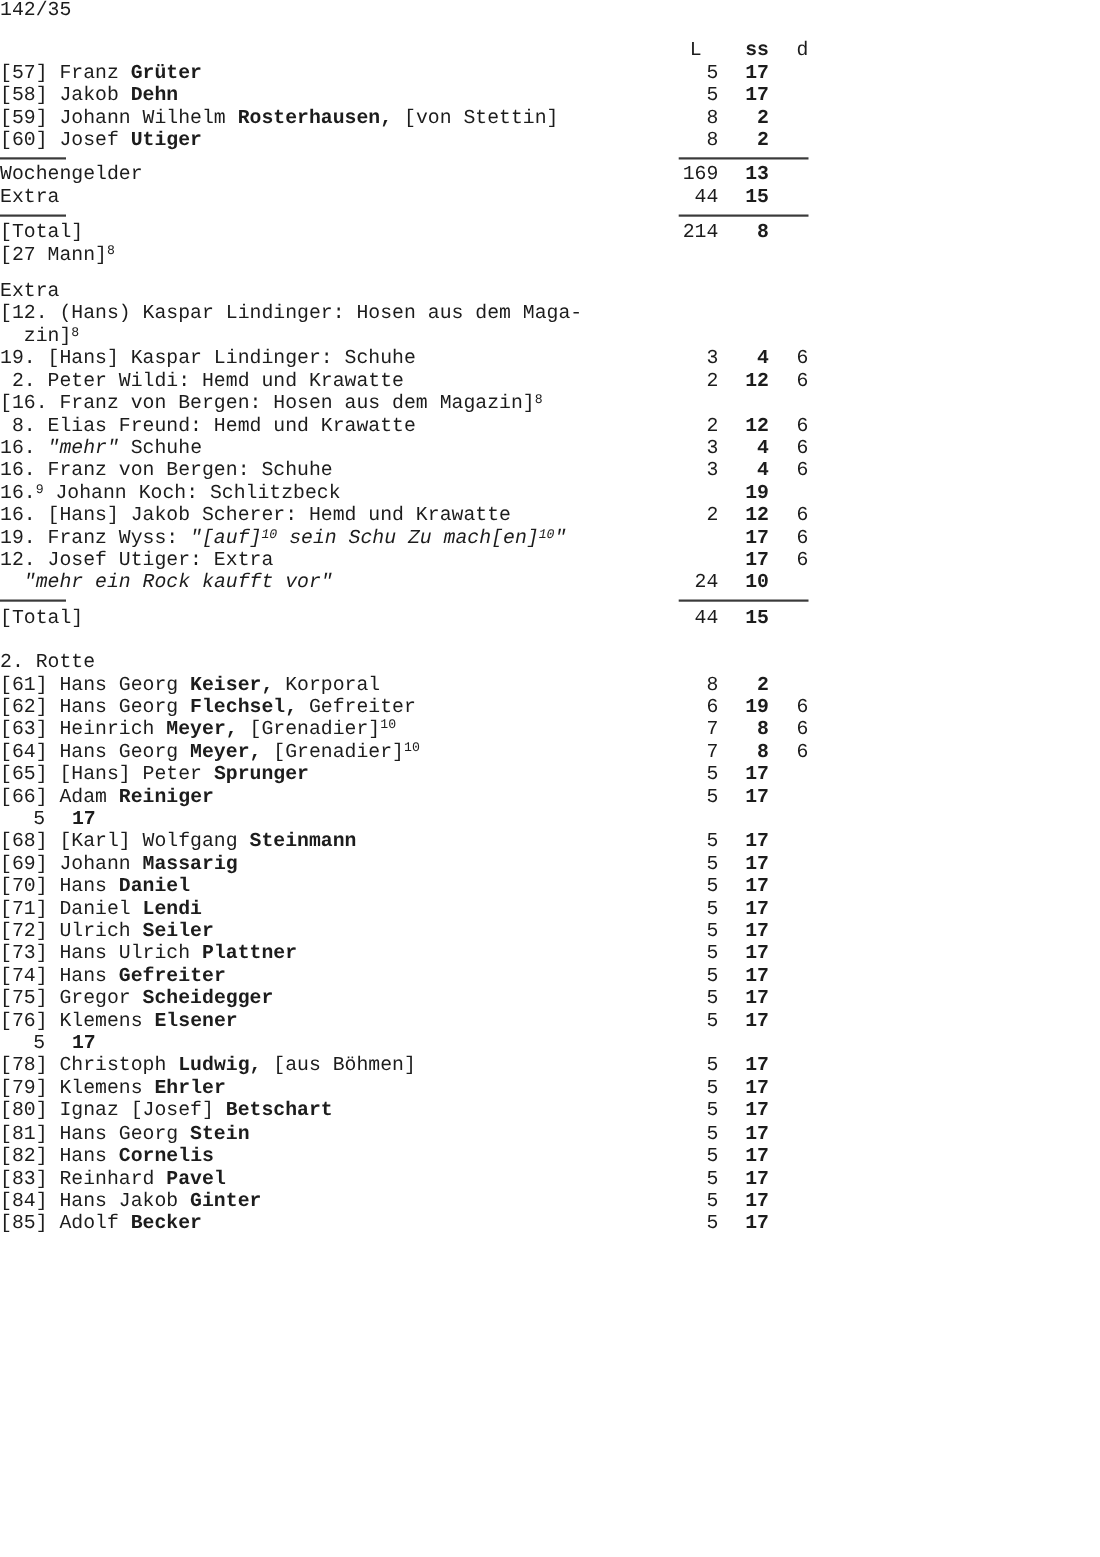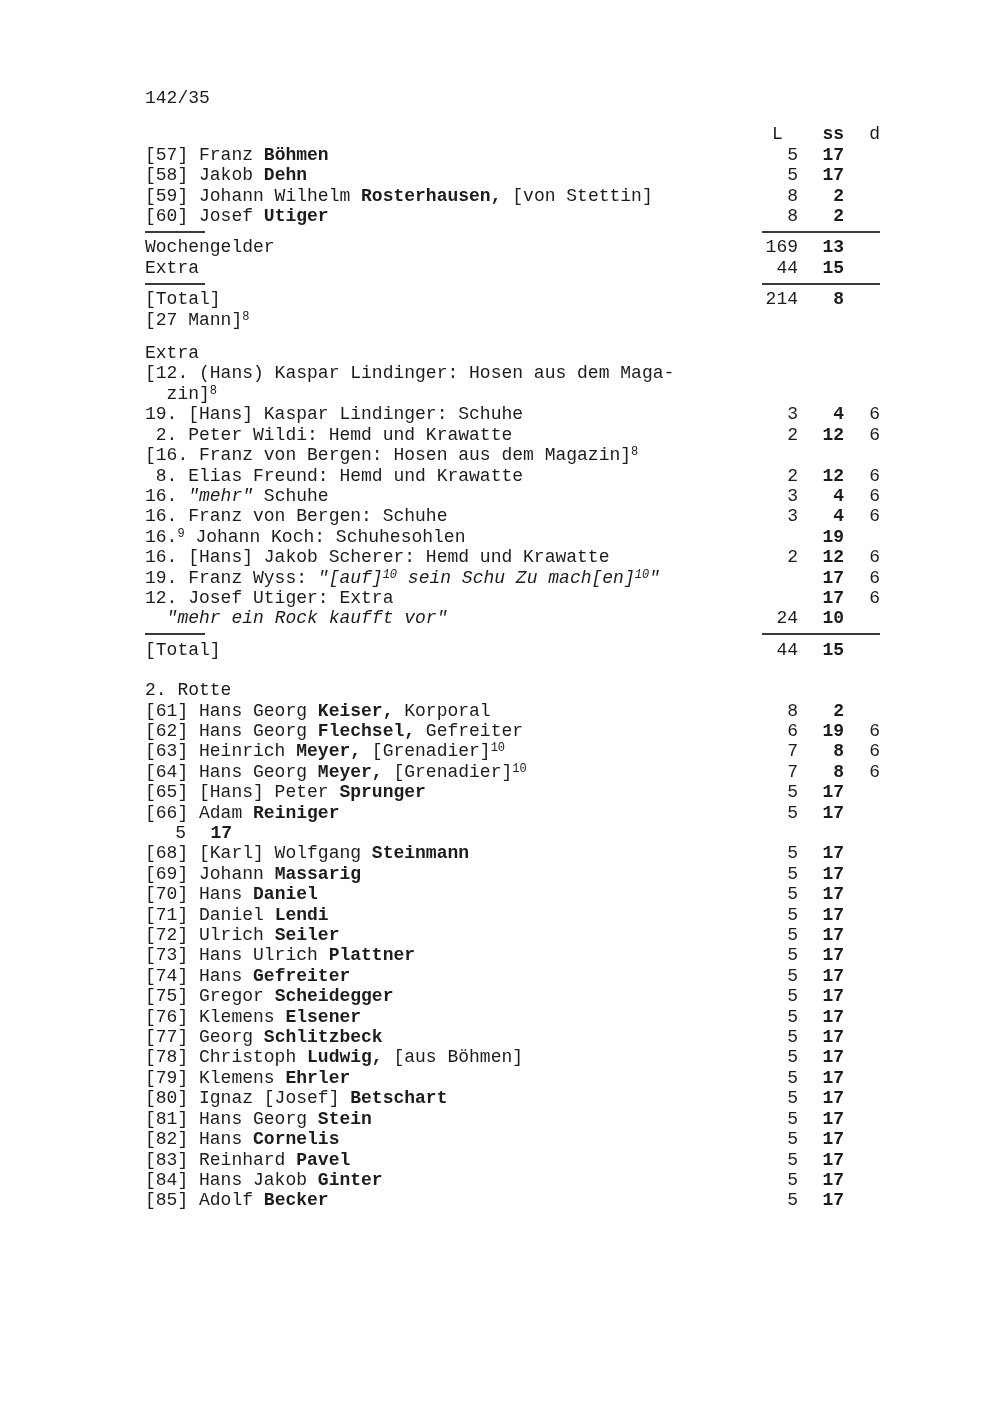--- a/index.html
+++ b/index.html
@@ -11,22 +11,20 @@
     width: 1000px;
     height: 1415px;
     overflow: hidden;
     font-family: "Liberation Mono", "DejaVu Sans Mono", monospace;
     font-size: 18px;
     line-height: 20.4px;
     color: #1c1c1c;
     -webkit-font-smoothing: antialiased;
   }
   main.page {
-    margin-left: 145px;
-    padding-top: 88px;
     width: 735px;
   }
   .row {
     display: flex;
     align-items: baseline;
   }
   .row .name {
     flex: 1 1 auto;
     white-space: pre;
     overflow: visible;
@@ -77,21 +75,21 @@
 
   <div class="row colhead">
     <span class="name"></span>
     <span class="col col-l">L</span>
     <span class="col col-ss">ss</span>
     <span class="col col-d">d</span>
   </div>
 
   <div>
       <div class="row">
-        <span class="name"><span class="seg-r">[57] Franz </span><span class="seg-b">Böhmen</span></span>
+        <span class="name"><span class="seg-r">[57] Franz </span><span class="seg-b">Grüter</span></span>
         <span class="col col-l">5</span>
         <span class="col col-ss">17</span>
         <span class="col col-d"></span>
       </div>
       <div class="row">
         <span class="name"><span class="seg-r">[58] Jakob </span><span class="seg-b">Dehn</span></span>
         <span class="col col-l">5</span>
         <span class="col col-ss">17</span>
         <span class="col col-d"></span>
       </div>
@@ -187,21 +185,21 @@
         <span class="col col-ss">4</span>
         <span class="col col-d">6</span>
       </div>
       <div class="row">
         <span class="name"><span class="seg-r">16. Franz von Bergen: Schuhe</span></span>
         <span class="col col-l">3</span>
         <span class="col col-ss">4</span>
         <span class="col col-d">6</span>
       </div>
       <div class="row">
-        <span class="name"><span class="seg-r">16.</span><span class="seg-s">9</span><span class="seg-r"> Johann Koch: Schuhesohlen</span></span>
+        <span class="name"><span class="seg-r">16.</span><span class="seg-s">9</span><span class="seg-r"> Johann Koch: Schlitzbeck</span></span>
         <span class="col col-l"></span>
         <span class="col col-ss">19</span>
         <span class="col col-d"></span>
       </div>
       <div class="row">
         <span class="name"><span class="seg-r">16. [Hans] Jakob Scherer: Hemd und Krawatte</span></span>
         <span class="col col-l">2</span>
         <span class="col col-ss">12</span>
         <span class="col col-d">6</span>
       </div>
@@ -328,21 +326,20 @@
         <span class="col col-ss">17</span>
         <span class="col col-d"></span>
       </div>
       <div class="row">
         <span class="name"><span class="seg-r">[76] Klemens </span><span class="seg-b">Elsener</span></span>
         <span class="col col-l">5</span>
         <span class="col col-ss">17</span>
         <span class="col col-d"></span>
       </div>
       <div class="row">
-        <span class="name"><span class="seg-r">[77] Georg </span><span class="seg-b">Schlitzbeck</span></span>
         <span class="col col-l">5</span>
         <span class="col col-ss">17</span>
         <span class="col col-d"></span>
       </div>
       <div class="row">
         <span class="name"><span class="seg-r">[78] Christoph </span><span class="seg-b">Ludwig,</span><span class="seg-r"> [aus Böhmen]</span></span>
         <span class="col col-l">5</span>
         <span class="col col-ss">17</span>
         <span class="col col-d"></span>
       </div>

